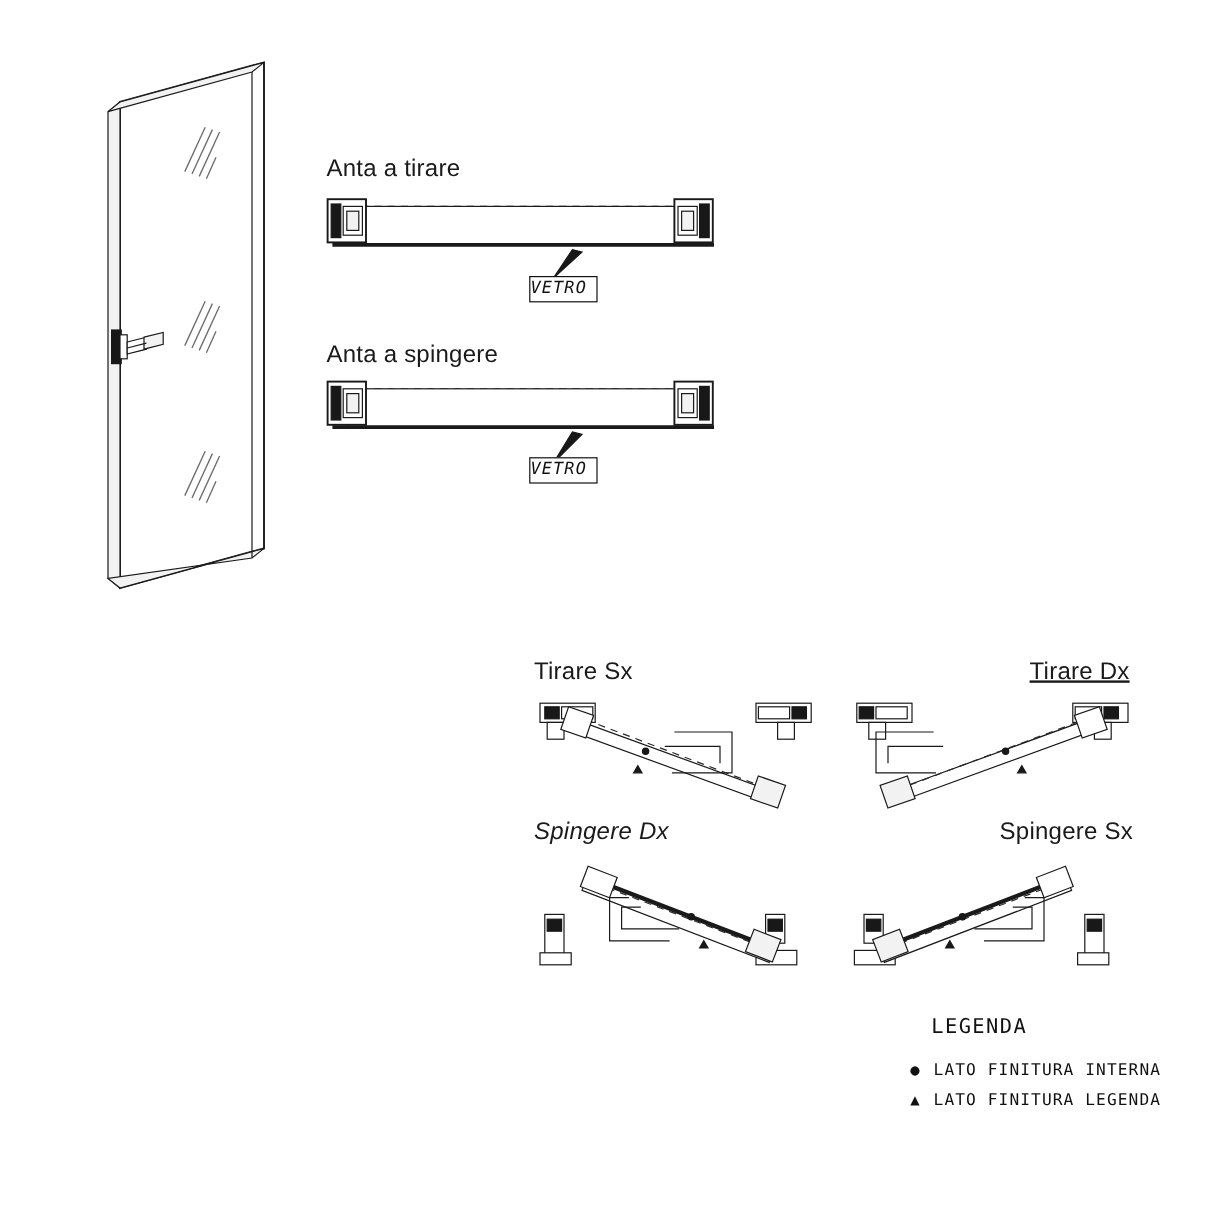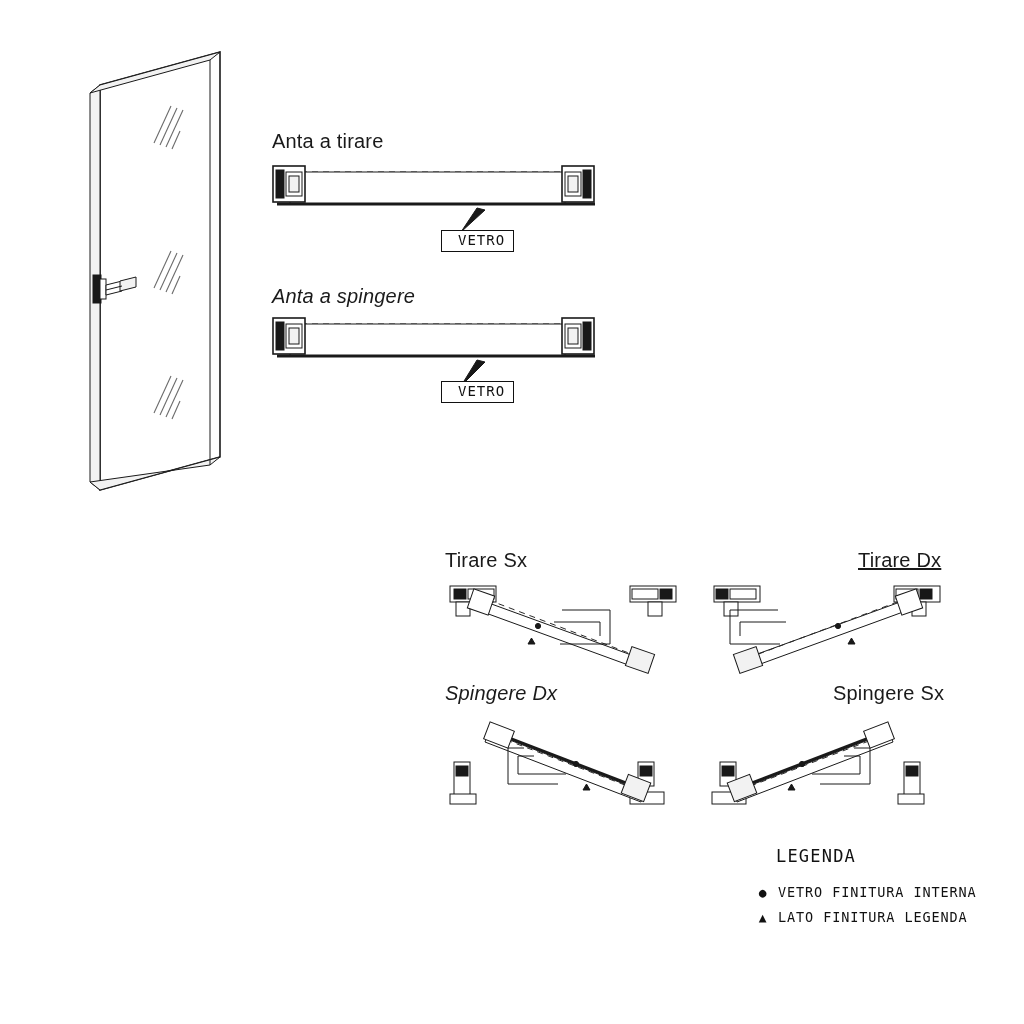--- a/index.html
+++ b/index.html
@@ -28,26 +28,27 @@
     white-space: nowrap;
   }
   .lbl-section {
     font-size: 20px;
     letter-spacing: 0.2px;
   }
   .vetro-box {
     position: absolute;
     border: 1.3px solid #111;
     background: #fff;
-    padding: 2px 8px 3px 16px;
+    padding: 2px 8px 3px 0;
     font-family: "DejaVu Sans Mono", monospace;
     font-size: 14px;
     letter-spacing: 1px;
     color: #111;
     line-height: 1.1;
+    font-style: italic;
   }
   .legend-title {
     position: absolute;
     font-family: "DejaVu Sans Mono", monospace;
     font-size: 17px;
     letter-spacing: 1.2px;
     color: #111;
   }
   .legend-row {
     position: absolute;
@@ -146,21 +147,21 @@
       <rect x="300" y="14" width="16" height="24" class="ln ln-thin fill-white"></rect>
       <rect x="303" y="18" width="10" height="16" class="ln ln-thin fill-light"></rect>
     </g>
 
     <polygon points="220,52 196,74 212,50" class="fill-dark"></polygon>
     <line x1="196" y1="74" x2="196" y2="78" class="ln ln-thin"></line>
   </svg>
 
   <div class="vetro-box" style="left:441px; top:230px;">VETRO</div>
 
-  <div class="lbl lbl-section" style="left:272px; top:285px;font-style:italic;">Anta a spingere</div>
+  <div class="lbl lbl-section" style="left:272px; top:285px;">Anta a spingere</div>
 
   <svg width="360" height="90" style="position:absolute; left:265px; top:310px;">
     <line x1="25" y1="14" x2="300" y2="14" class="dash"></line>
     <rect x="25" y="14" width="275" height="32" class="ln ln-thin fill-white"></rect>
     <line x1="12" y1="46" x2="330" y2="46" class="ln ln-thick"></line>
     <g>
       <rect x="8" y="8" width="32" height="36" class="ln ln-med fill-white"></rect>
       <rect x="11" y="12" width="8" height="28" class="ln ln-thin fill-dark"></rect>
       <rect x="21" y="14" width="16" height="24" class="ln ln-thin fill-white"></rect>
       <rect x="24" y="18" width="10" height="16" class="ln ln-thin fill-light"></rect>
@@ -295,21 +296,21 @@
       <path d="M138,44 L154,44 L154,62 L106,62" class="ln ln-thin"></path>
     </g>
     <circle cx="96" cy="52" r="2.6" class="fill-dark"></circle>
     <polygon points="82,78 89,78 85.5,72" class="fill-dark"></polygon>
   </svg>
 
   <div class="legend-title" style="left:776px; top:846px;">LEGENDA</div>
 
   <div class="legend-row" style="left:757px; top:884px;">
     <span class="legend-mark">●</span>
-    <span>VETRO FINITURA INTERNA</span>
+    <span>LATO FINITURA INTERNA</span>
   </div>
 
   <div class="legend-row" style="left:757px; top:909px;">
     <span class="legend-mark">▲</span>
     <span>LATO FINITURA LEGENDA</span>
   </div>
 
 </div>
 
 </body></html>

